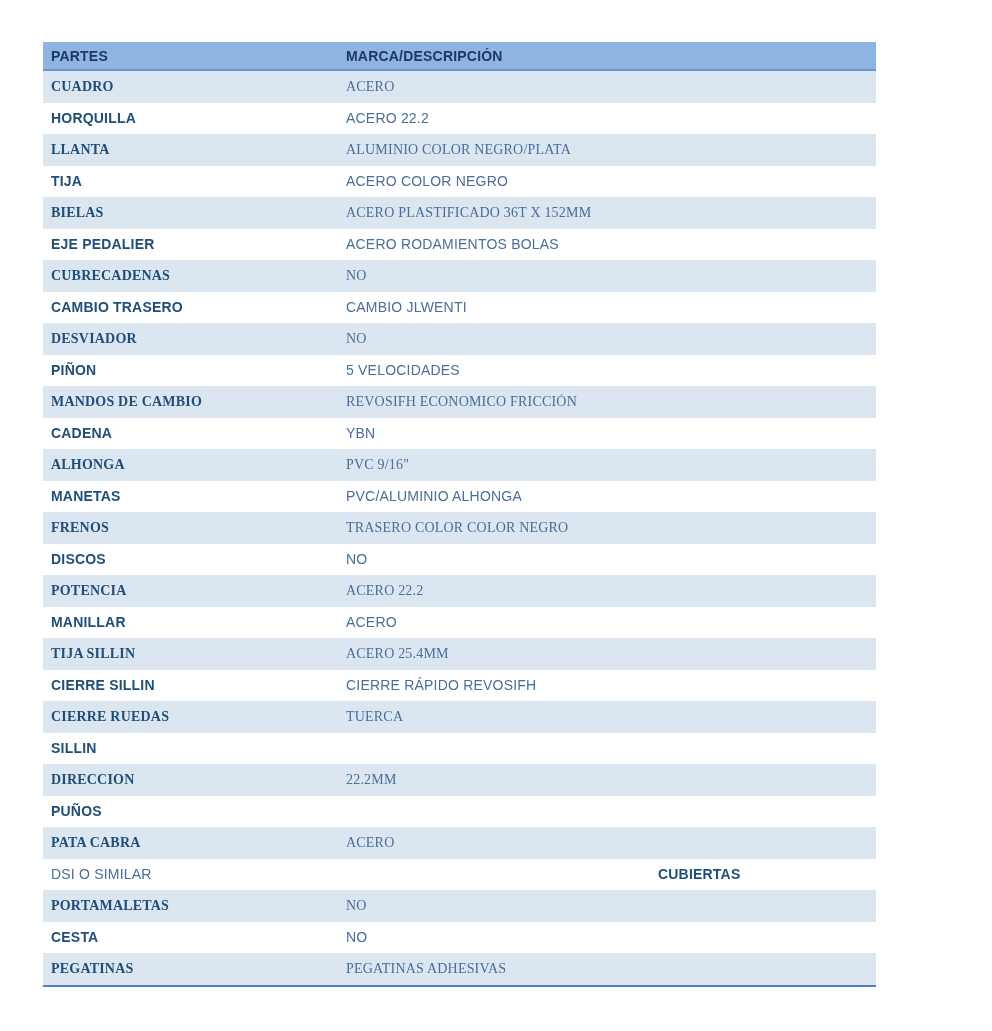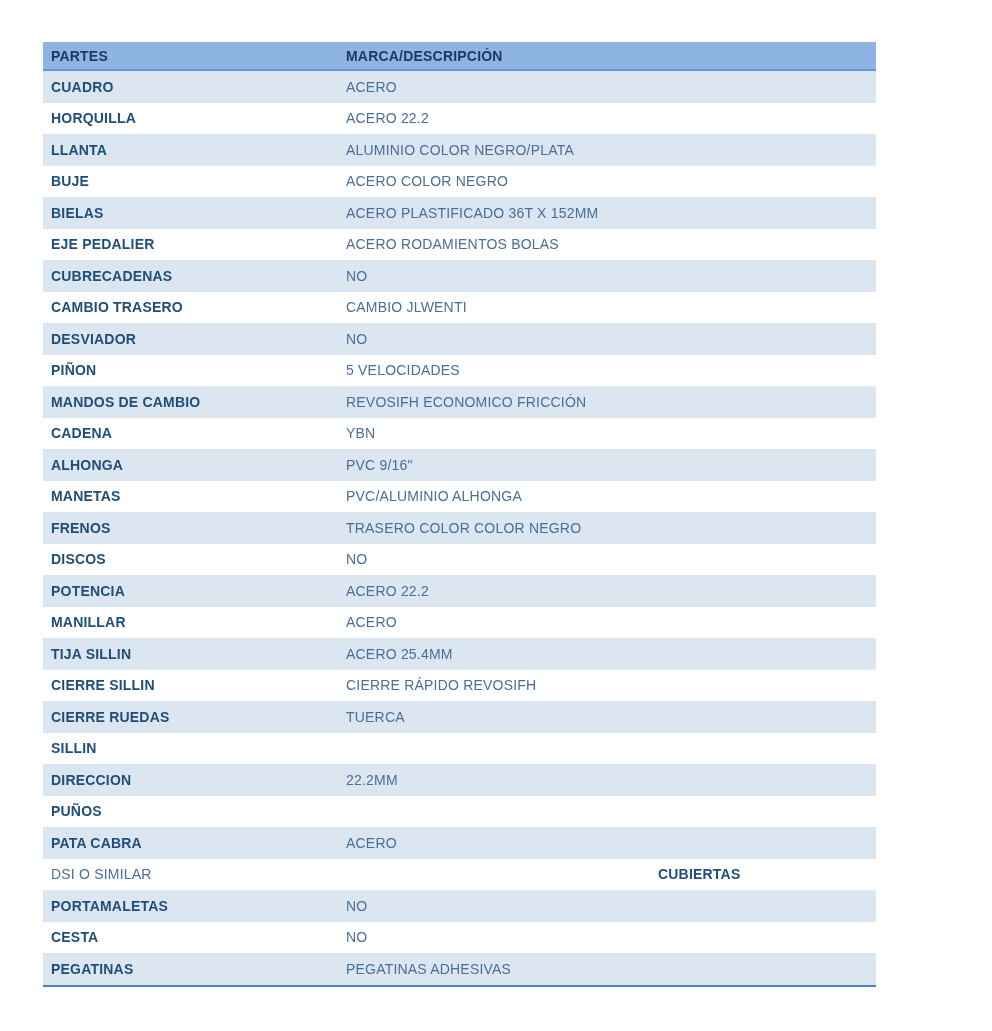--- a/index.html
+++ b/index.html
@@ -43,21 +43,21 @@
     font-weight:bold;
     font-size:14px;
     letter-spacing:0.2px;
     color:var(--header-text);
   }
   .row{
     display:flex;
     align-items:center;
     height:31.5px;
   }
-  .row.shaded{background:var(--row-alt-bg);}
+  .row.shaded{background:var(--row-alt-bg);font-family:Liberation Serif, serif;}
   .row.plain{background:var(--row-bg);}
   .cell{
     padding-left:8px;
     white-space:nowrap;
     overflow:hidden;
   }
   .cell.col-part{width:295px;flex:0 0 295px;}
   .cell.col-desc{flex:1 1 auto;}
   .row .col-part{
     font-weight:bold;
@@ -91,21 +91,21 @@
     <div class="cell col-part">HORQUILLA</div>
     <div class="cell col-desc">ACERO 22.2</div>
   </div>
 
   <div class="row shaded">
     <div class="cell col-part">LLANTA</div>
     <div class="cell col-desc">ALUMINIO COLOR NEGRO/PLATA</div>
   </div>
 
   <div class="row plain">
-    <div class="cell col-part">BUJE</div>
+    <div class="cell col-part">TIJA</div>
     <div class="cell col-desc">ACERO COLOR NEGRO</div>
   </div>
 
   <div class="row shaded">
     <div class="cell col-part">BIELAS</div>
     <div class="cell col-desc">ACERO PLASTIFICADO 36T X 152MM</div>
   </div>
 
   <div class="row plain">
     <div class="cell col-part">EJE PEDALIER</div>

